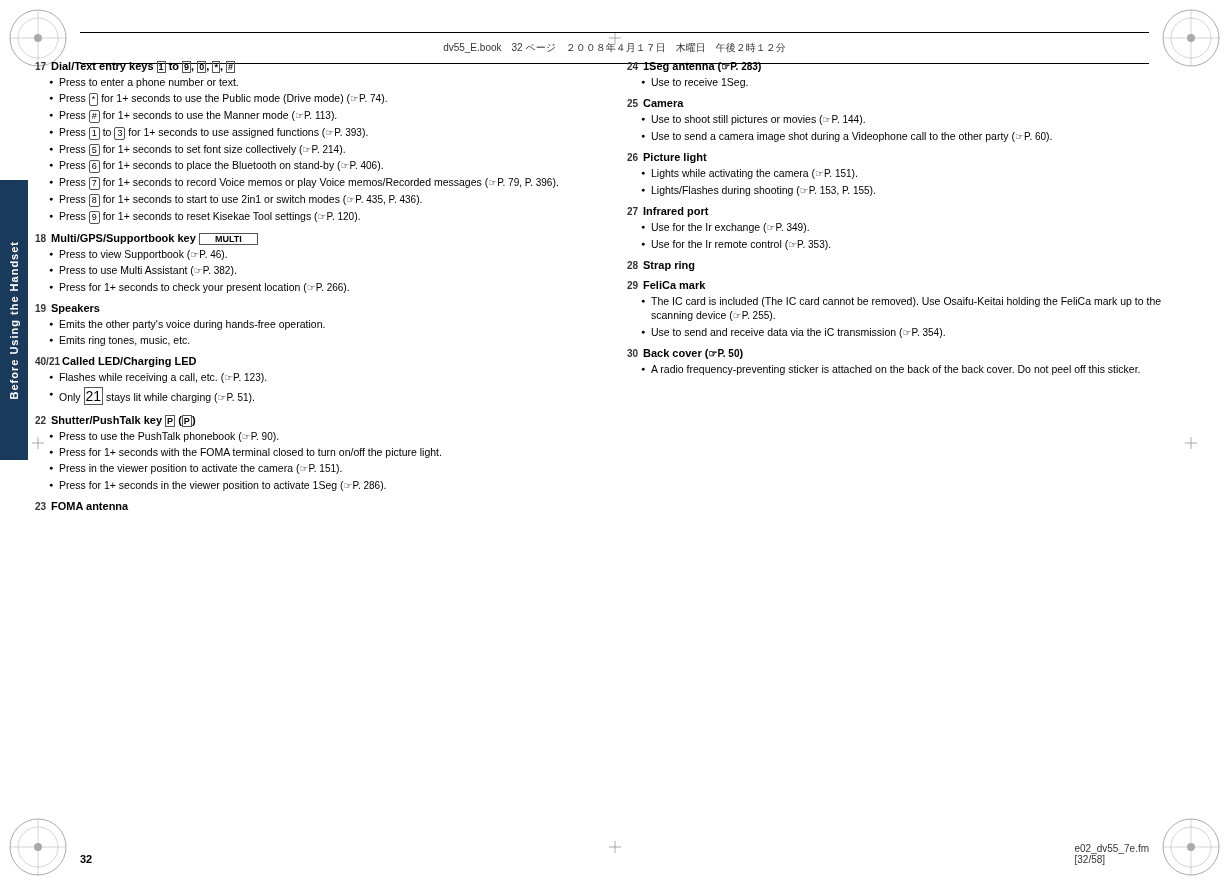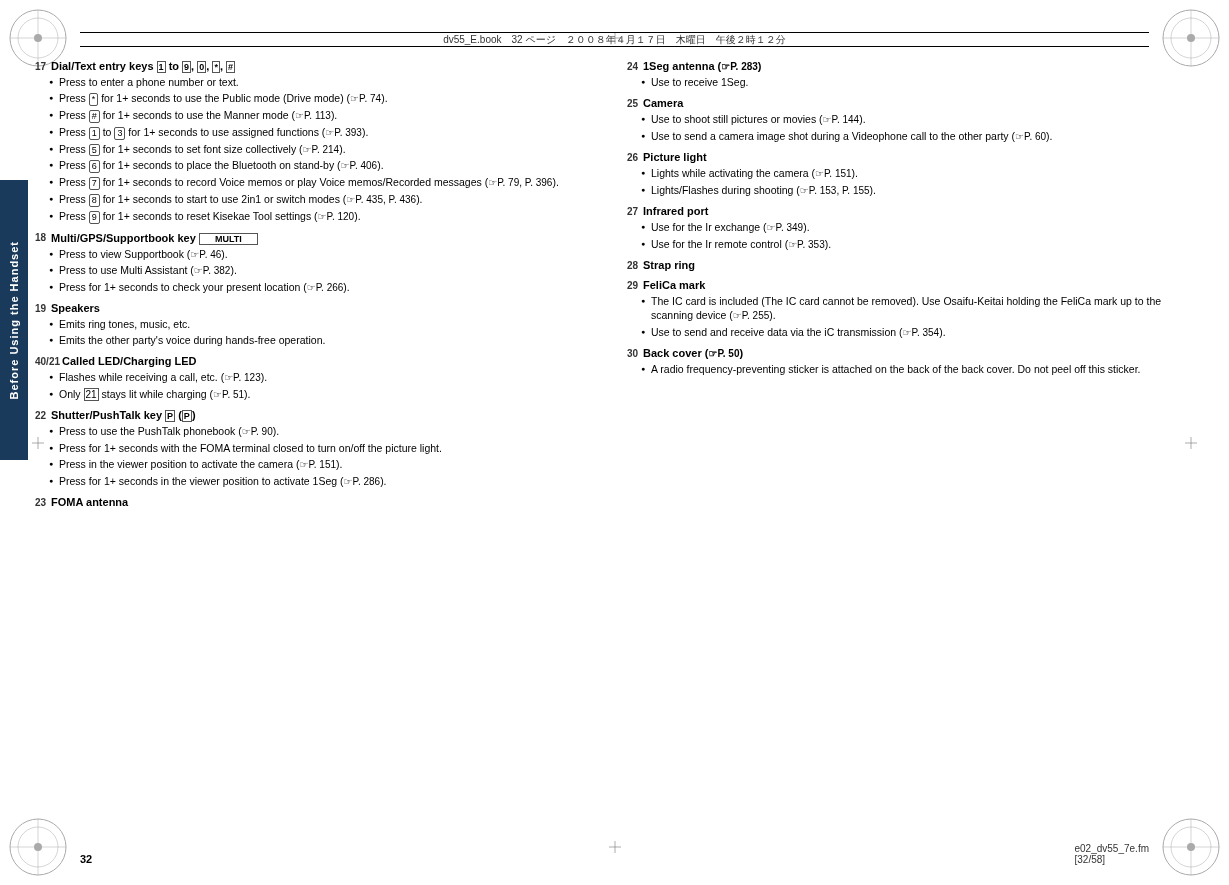--- a/index.html
+++ b/index.html
@@ -37,21 +37,21 @@
       width: 100%;
       height: 100%;
     }
 
     
     .top-bar {
       position: absolute;
       top: 32px;
       left: 80px;
       right: 80px;
-      height: 15px;
+      height: 32px;
       display: flex;
       align-items: center;
       justify-content: center;
       font-size: 10px;
       color: #333;
       border-top: 1px solid #000;
       border-bottom: 1px solid #000;
     }
 
     .top-bar-text {
@@ -105,21 +105,21 @@
     
     .section {
       margin-bottom: 8px;
     }
 
     .section-header {
       font-size: 11px;
       font-weight: bold;
       margin-bottom: 3px;
       display: flex;
-      align-items: center;
+      align-items: flex-end;
       gap: 2px;
     }
 
     .section-number {
       font-size: 10px;
       color: #333;
       min-width: 14px;
     }
 
     .section-title {
@@ -296,33 +296,33 @@
           <li>Press for 1+ seconds to check your present location (<span class="ref">☞P. 266</span>).</li>
         </ul>
       </div>
 
       <div class="section">
         <div class="section-header">
           <span class="section-number">19</span>
           <span class="section-title">Speakers</span>
         </div>
         <ul class="bullet-list">
+          <li>Emits the other party's voice during hands-free operation.</li>
           <li>Emits ring tones, music, etc.</li>
-          <li>Emits the other party's voice during hands-free operation.</li>
         </ul>
       </div>
 
       <div class="section">
         <div class="section-header">
           <span class="section-number">40/21</span>
           <span class="section-title">Called LED/Charging LED</span>
         </div>
         <ul class="bullet-list">
           <li>Flashes while receiving a call, etc. (<span class="ref">☞P. 123</span>).</li>
-          <li>Only <span style="border:1px solid #555;padding:0 1px;font-size:10px;">21</span> stays lit while charging (<span class="ref">☞P. 51</span>).</li>
+          <li>Only <span style="border:1px solid #555;padding:0 1px;font-size:14px;">21</span> stays lit while charging (<span class="ref">☞P. 51</span>).</li>
         </ul>
       </div>
 
       <div class="section">
         <div class="section-header">
           <span class="section-number">22</span>
           <span class="section-title">Shutter/PushTalk key <span style="border:1px solid #555;padding:0 1px;font-size:9px;">P</span> (<span style="border:1px solid #555;padding:0 1px;font-size:9px;">P</span>)</span>
         </div>
         <ul class="bullet-list">
           <li>Press to use the PushTalk phonebook (<span class="ref">☞P. 90</span>).</li>

